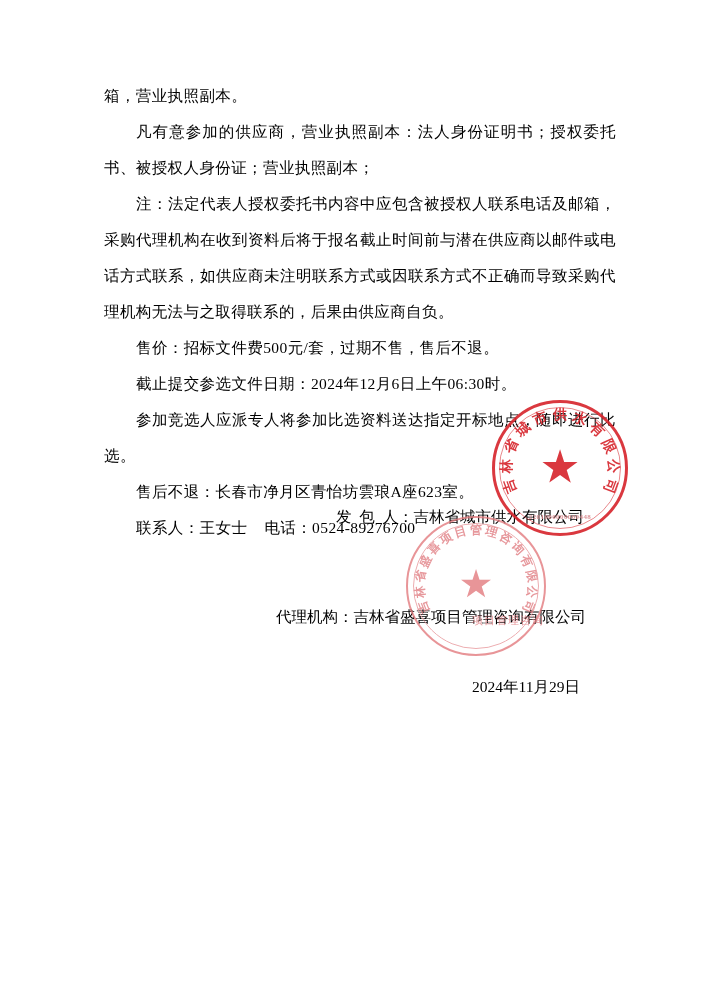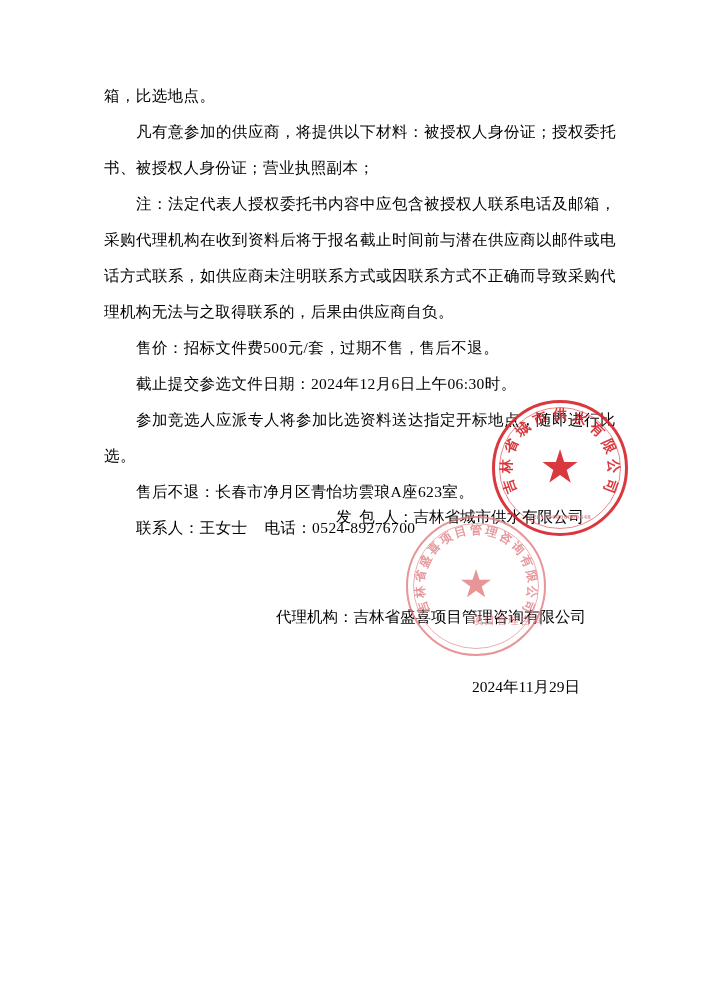--- a/index.html
+++ b/index.html
@@ -157,22 +157,22 @@
     color: #e07b80;
     letter-spacing: 1px;
   }
 </style>
 </head>
 <body>
 
 <div id="page">
 
   <div class="doc-body">
-    <p class="para">箱，比选地点。</p>
-    <p class="para indent">凡有意参加的供应商，将提供以下材料：被授权人身份证；授权委托书、被授权人身份证；营业执照副本；</p>
+    <p class="para">箱，营业执照副本。</p>
+    <p class="para indent">凡有意参加的供应商，营业执照副本：法人身份证明书；授权委托书、被授权人身份证；营业执照副本；</p>
     <p class="para indent">注：法定代表人授权委托书内容中应包含被授权人联系电话及邮箱，采购代理机构在收到资料后将于报名截止时间前与潜在供应商以邮件或电话方式联系，如供应商未注明联系方式或因联系方式不正确而导致采购代理机构无法与之取得联系的，后果由供应商自负。</p>
     <p class="para indent">售价：招标文件费500元/套，过期不售，售后不退。</p>
     <p class="para indent">截止提交参选文件日期：2024年12月6日上午06:30时。</p>
     <p class="para indent">参加竞选人应派专人将参加比选资料送达指定开标地点，随即进行比选。</p>
     <p class="para indent">售后不退：长春市净月区青怡坊雲琅A座623室。</p>
     <p class="para indent">联系人：王女士    电话：0524-89276700</p>
   </div>
 
   <div class="sig-block sig-issuer">
     <div class="sig-line">发  包  人：吉林省城市供水有限公司</div>

